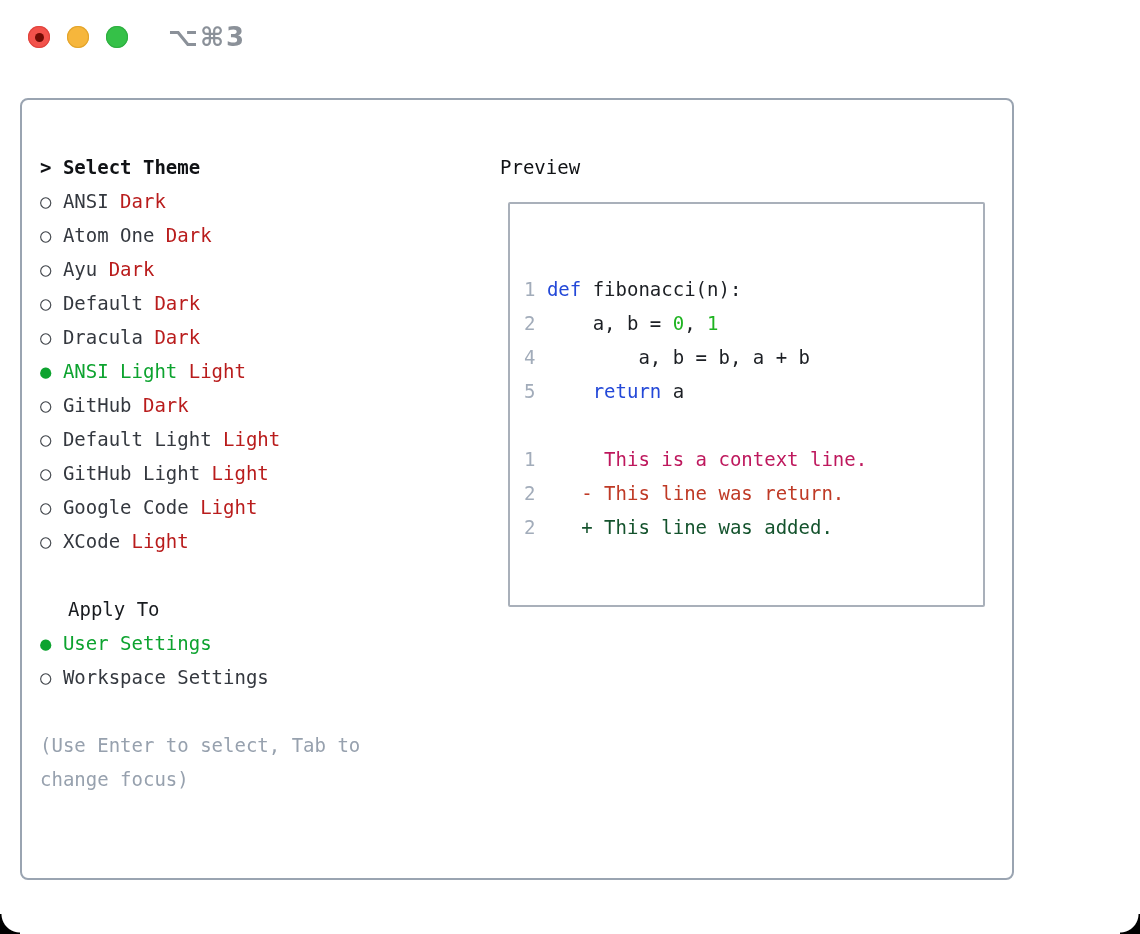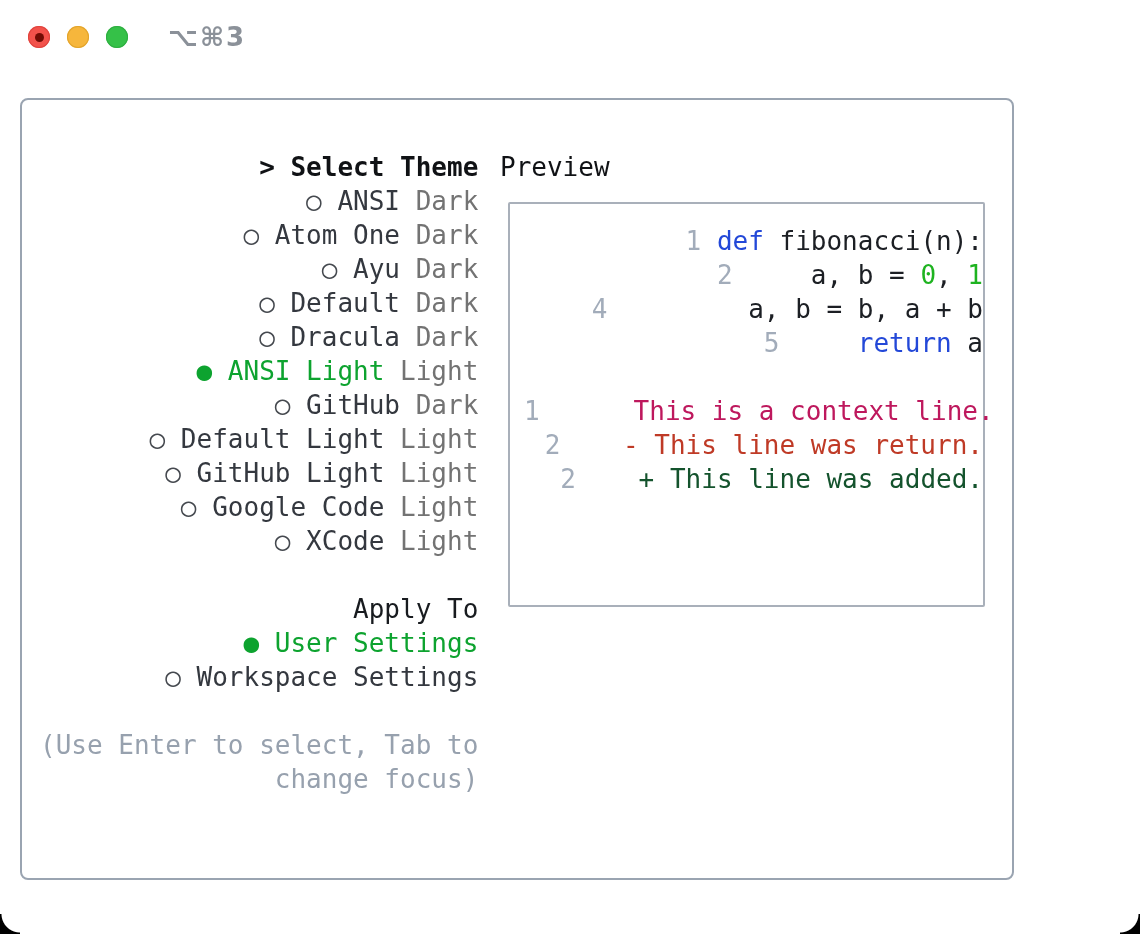--- a/index.html
+++ b/index.html
@@ -27,40 +27,40 @@
     font-family:"DejaVu Sans", sans-serif; font-size:26px; font-weight:bold;
     color:#8b9199; letter-spacing:2px; white-space:pre;
   }
 
   
   .main-box {
     position:absolute; left:20px; top:98px; width:994px; height:782px;
     border:2px solid #9aa4b1; border-radius:8px; background:#fff;
   }
 
-  .line { height:34px; line-height:34px; font-size:26px; white-space:pre;text-align:right; }
+  .line { height:34px; line-height:34px; font-size:19px; white-space:pre; }
 
   
   .left-col { position:absolute; left:18px; top:50px; }
   .title-line { font-weight:bold; color:#101215; }
   .theme-item .marker, .apply-item .marker { color:#45494f; }
   .theme-item .name, .apply-item .name { color:#34383f;margin-top:15px; }
-  .theme-item .variant { color:#737373;margin-top:44px; }
+  .theme-item .variant { color:#b91c1c;margin-top:44px; }
   .theme-item.selected .marker, .theme-item.selected .name,
   .apply-item.selected .marker, .apply-item.selected .name { color:#0da32f; }
   .apply-title { padding-left:28px; color:#181b1f; }
   .help { color:#97a1ae; }
 
   
   .preview-title { position:absolute; left:478px; top:50px; font-weight:normal; color:#101215; }
   .preview-box {
     position:absolute; left:486px; top:102px; width:477px; height:405px;
     border:2px solid #a9b0ba; border-radius:2px; background:#fff;
   }
-  .code-lines { padding:20px 0 0 14px; }
+  .code-lines { padding:68px 0 0 14px; }
   .lnum { color:#a2acba; }
   .tok-plain   { color:#1c1f24; }
   .tok-kw      { color:#2348d8; }
   .tok-lit     { color:#1eb320; }
   .tok-builtin { color:#0badc2; }
   .tok-context { color:#be185d; }
   .tok-deleted { color:#bf3a26; }
   .tok-added   { color:#14532d; }
 </style>
 </head>

